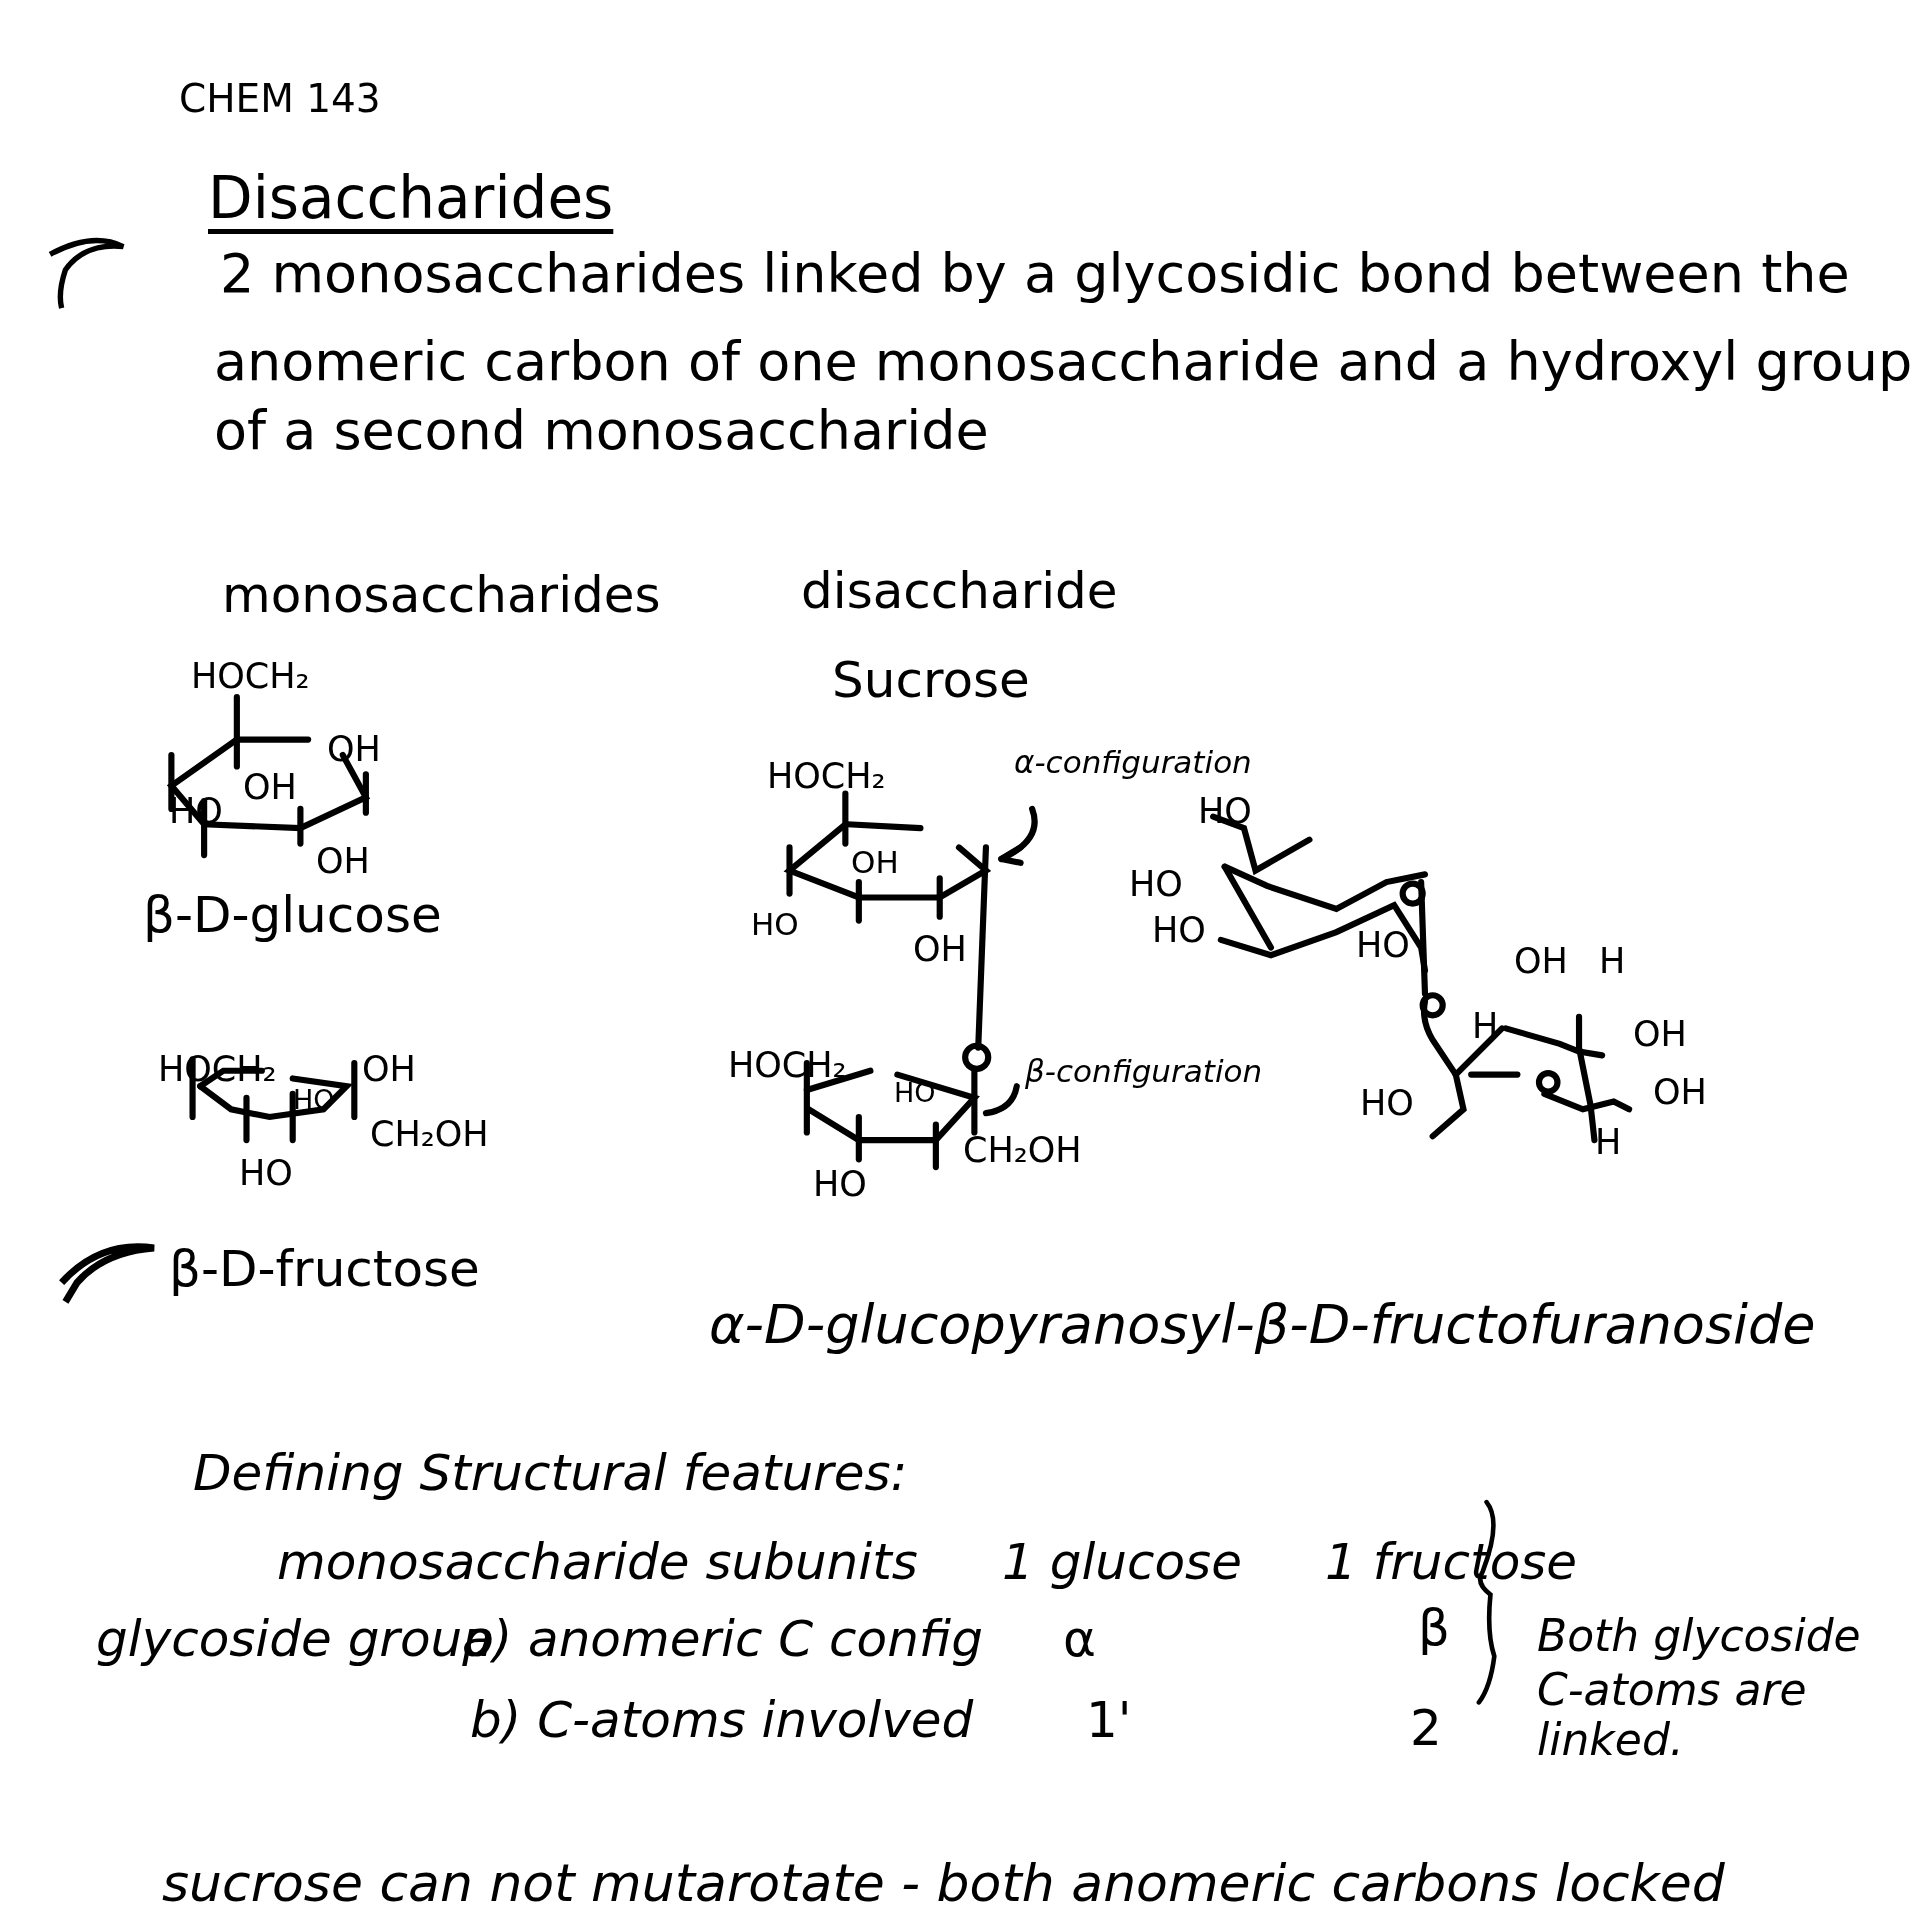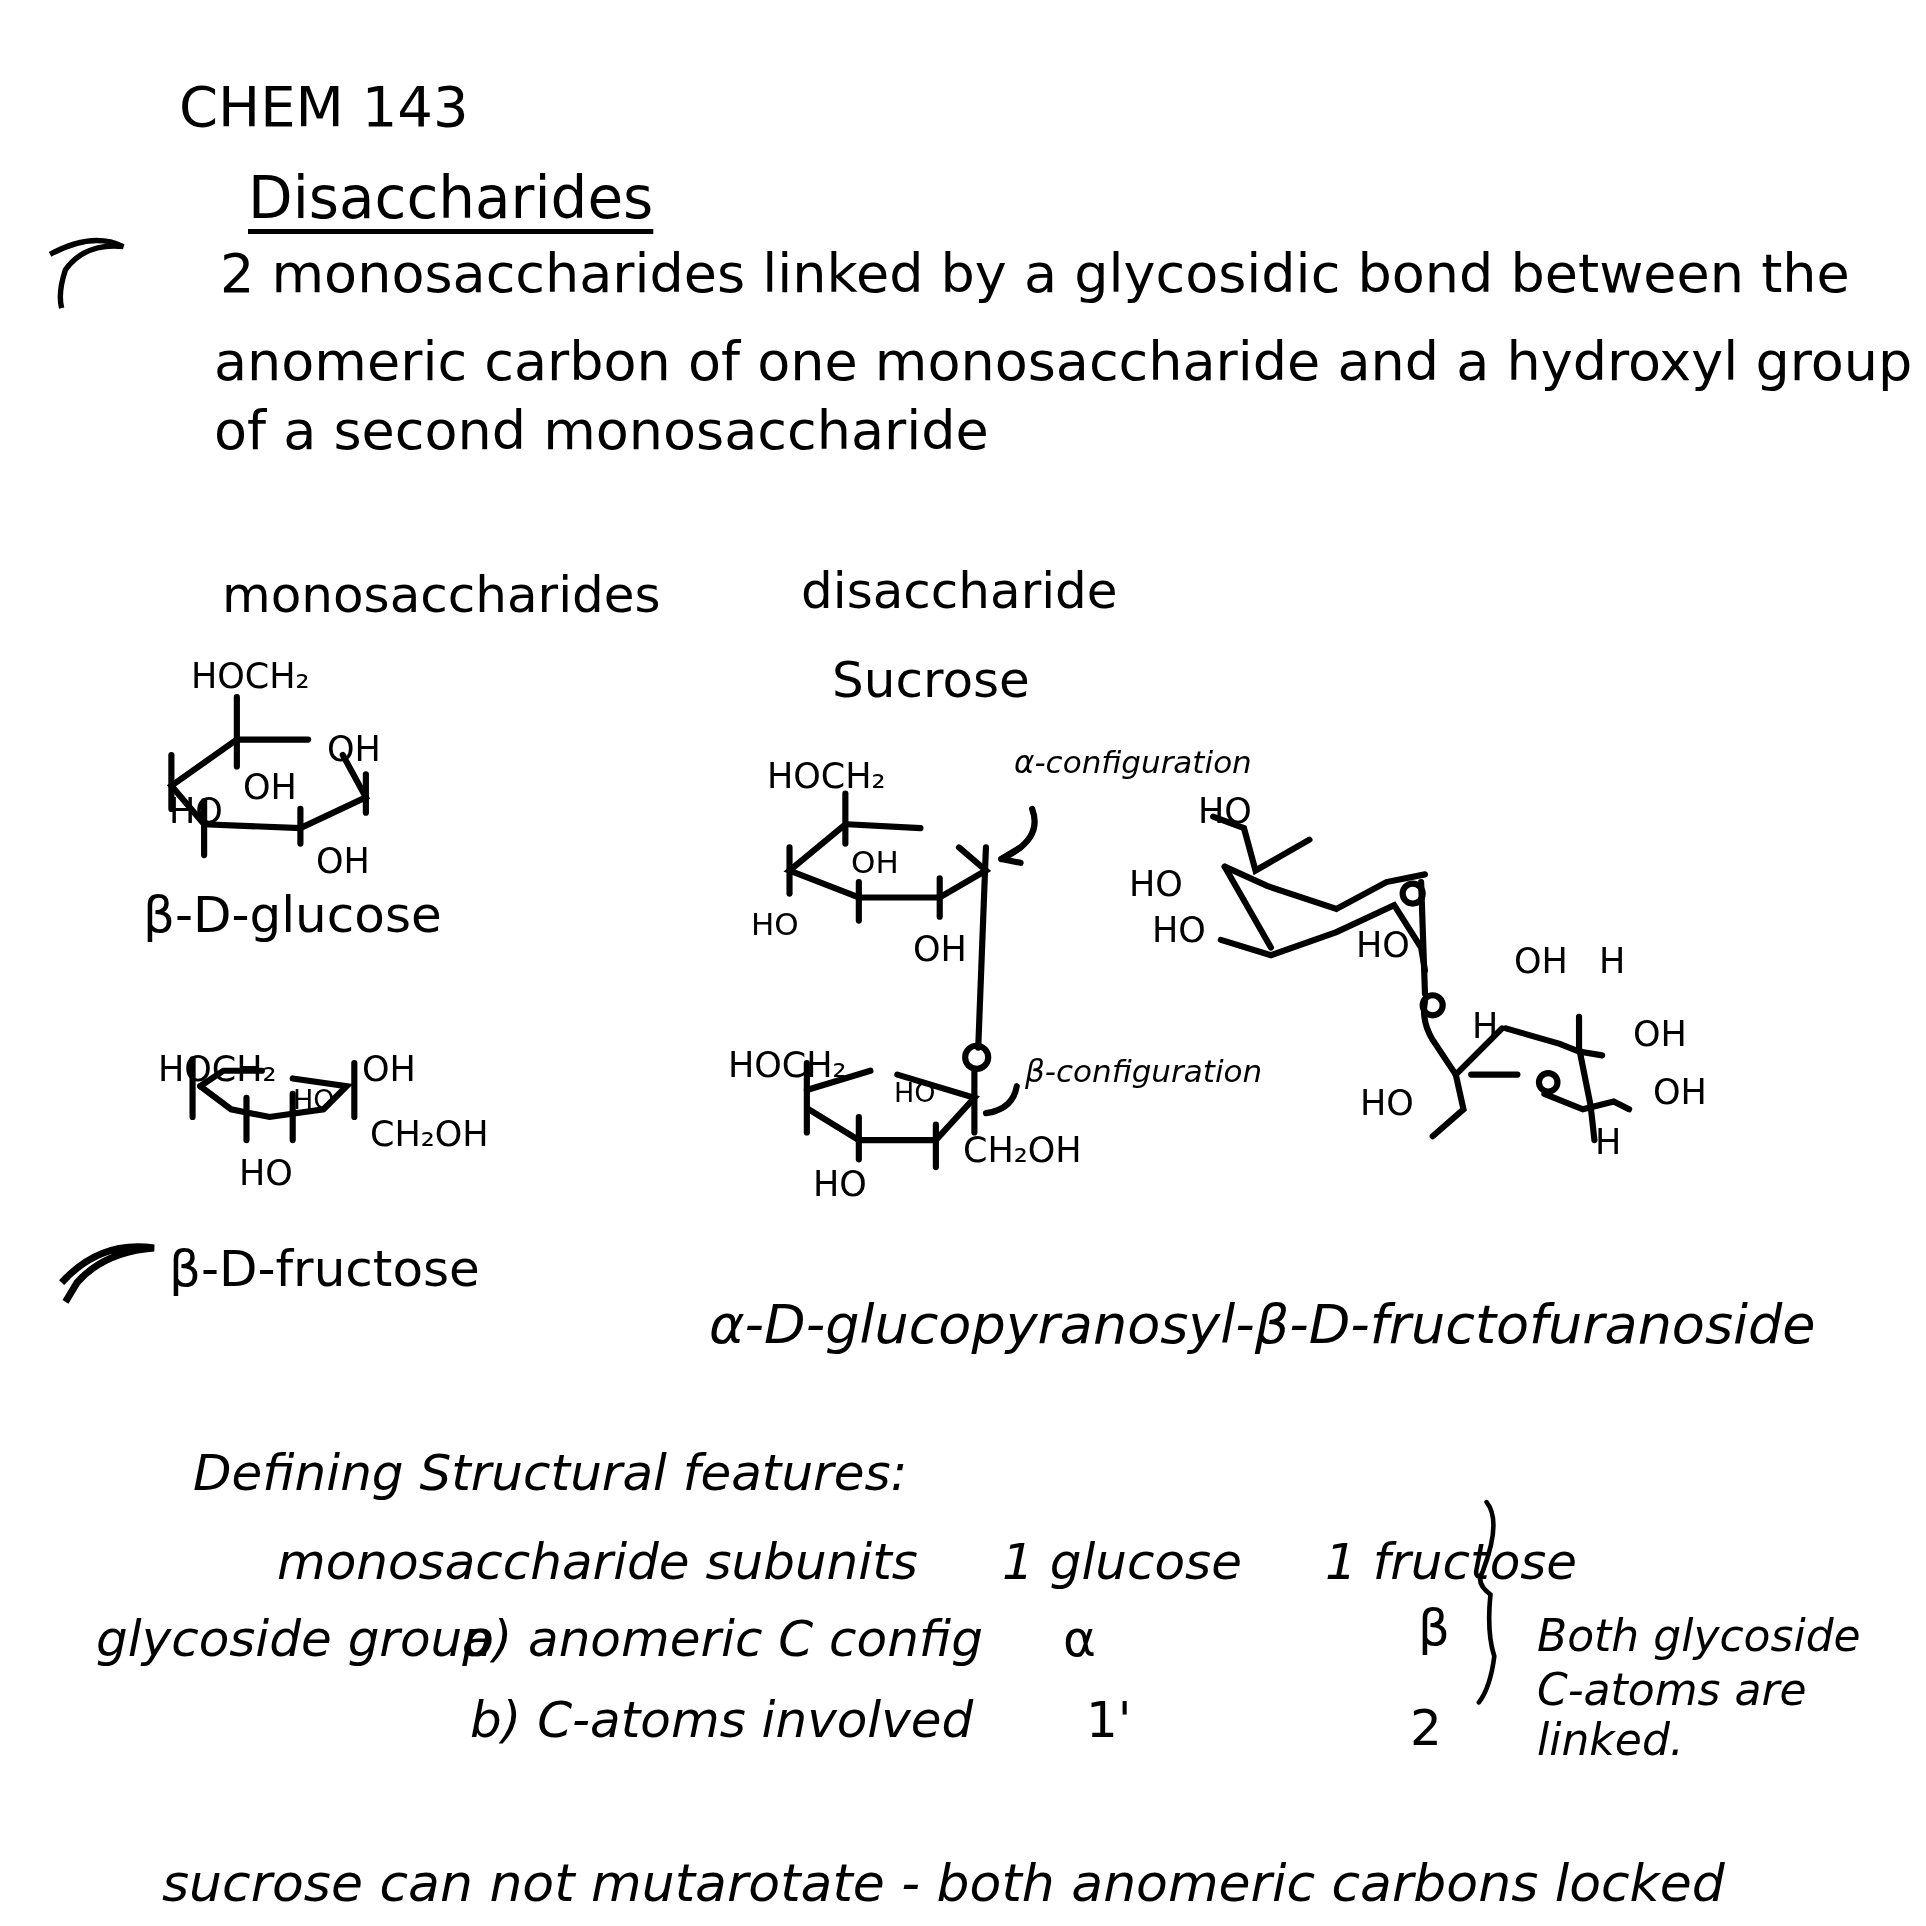--- a/index.html
+++ b/index.html
@@ -1,38 +1,38 @@
 <!DOCTYPE html>
 <html style="font-size:6.2px"><head>
 <meta charset="utf-8">
 <style>
   html, body { margin:0; padding:0; background:#ffffff; }
   body { width:1958px; height:2539px; position:relative; overflow:hidden;
          font-family:"DejaVu Sans", sans-serif; color:#000; }
   .t { position:absolute; white-space:nowrap; line-height:1; color:#000;
        font-family:"DejaVu Sans", sans-serif; }
   .hand { font-family:"DejaVu Sans", sans-serif; font-style:oblique; }
-  .h1 { font-size:58px; text-decoration:underline; text-underline-offset:10.8px; text-decoration-thickness:4.6px;margin-left:40px; }
+  .h1 { font-size:58px; text-decoration:underline; text-underline-offset:10.8px; text-decoration-thickness:4.6px; }
   .body { font-size:54px; }
   .lbl { font-size:50px; }
   .chem { font-size:35px; font-family:"DejaVu Sans", sans-serif; }
   .small { font-size:31px;margin-left:12px; }
   svg.s { position:absolute; left:0; top:0; overflow:visible; }
   .hole { position:absolute; }
 </style>
 </head>
 <body>
 
 <svg class="s hole" width="1958" height="2539" viewBox="0 0 5084 6592">
   <path d="M130 660 Q240 600 320 640 Q220 630 170 700 Q150 760 160 800" stroke="#000" stroke-width="14" fill="none"></path>
   <path d="M160 3330 Q260 3220 400 3240 Q270 3250 200 3330 L170 3380" stroke="#000" stroke-width="18" fill="none"></path>
   <path d="M180 5890 Q270 5800 340 5830 Q250 5850 210 5930 L200 5990" stroke="#000" stroke-width="18" fill="none"></path>
 </svg>
 
-<div class="t body" style="left:179px;top:79px;font-size:56px;text-align:right;">CHEM 143</div>
+<div class="t body" style="left:179px;top:79px;font-size:39px;text-align:right;">CHEM 143</div>
 
 <div class="t h1" style="left:208px;top:169px;">Disaccharides</div>
 <div class="t body" style="left:220px;top:247px;">2 monosaccharides linked by a glycosidic bond between the</div>
 <div class="t body" style="left:214px;top:335px;">anomeric carbon of one monosaccharide and a hydroxyl group</div>
 <div class="t body" style="left:214px;top:404px;">of a   second monosaccharide</div>
 
 <div class="t lbl" style="left:222px;top:570px;">monosaccharides</div>
 <div class="t lbl" style="left:801px;top:566px;">disaccharide</div>
 <div class="t lbl" style="left:832px;top:655px;">Sucrose</div>
 

